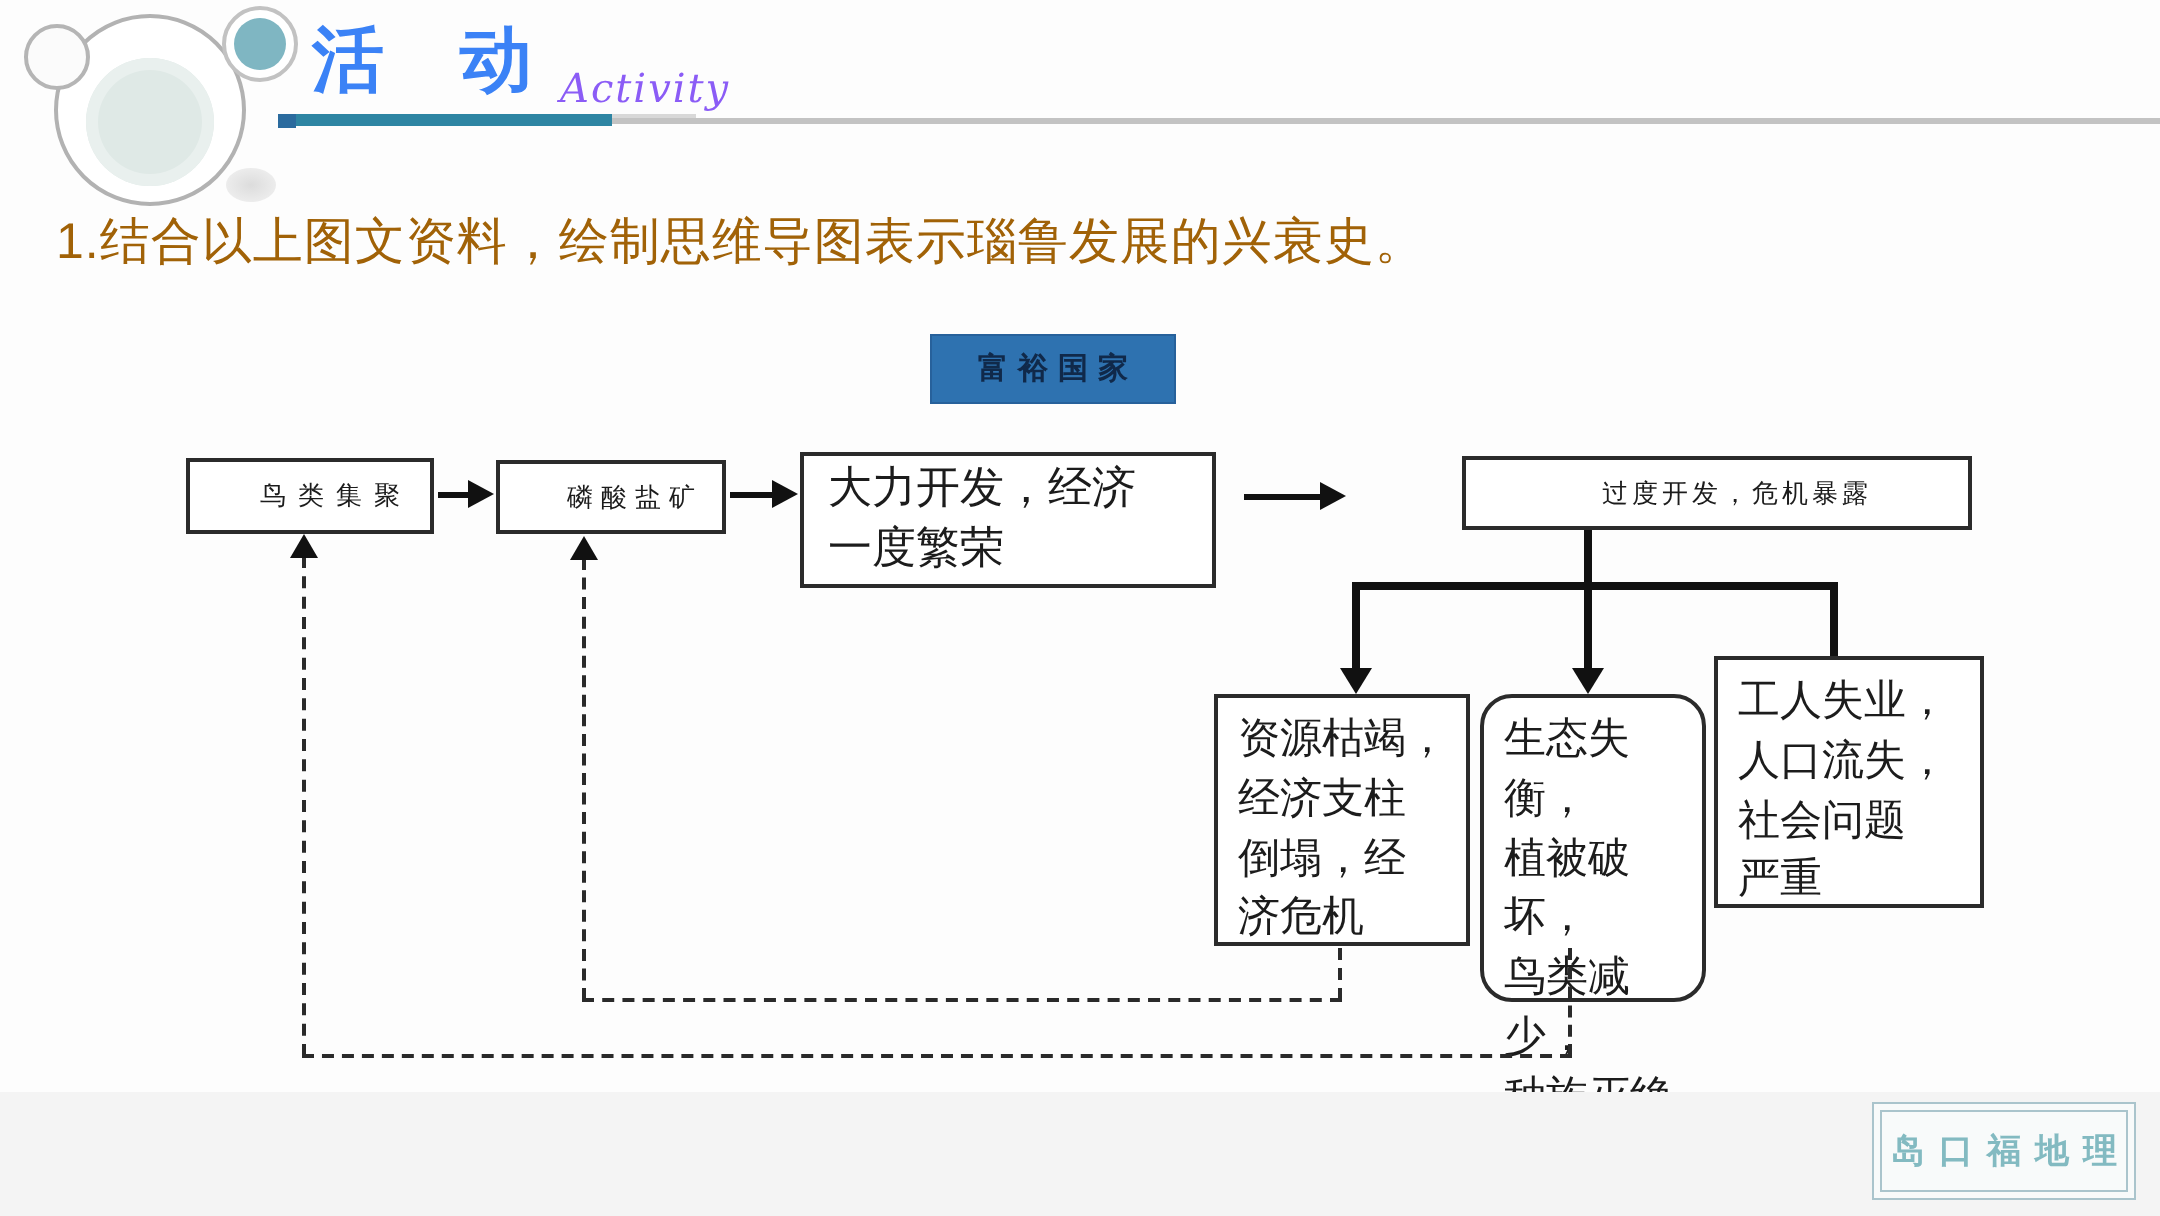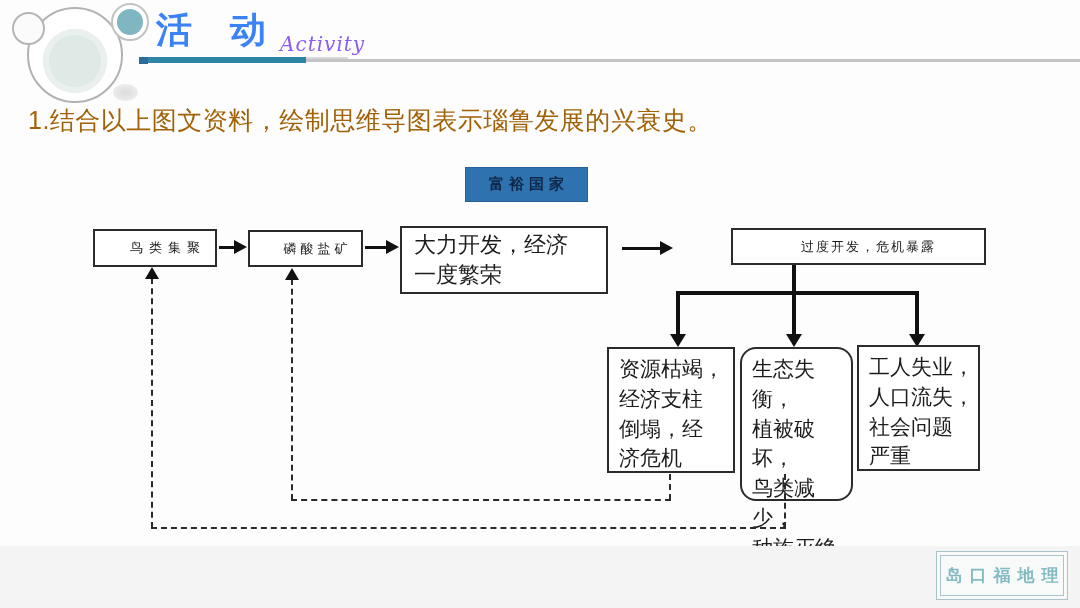--- a/index.html
+++ b/index.html
@@ -42,21 +42,21 @@
           align-items:center; justify-content:center; font-size:13px;padding-left:20px; }
   .node-birds     { left:93px;  top:229px; width:124px; height:38px; letter-spacing:6px; text-indent:6px; }
   .node-phosphate { left:248px; top:230px; width:115px; height:37px; letter-spacing:4px; text-indent:4px; }
   .node-develop   { left:400px; top:226px; width:208px; height:68px; justify-content:flex-start;
                     padding:20px 12px; white-space:pre-line; font-size:22px; line-height:1.35; text-align:left; }
   .node-over      { left:688px; top:228px; width:255px; height:37px; letter-spacing:2px;margin-left:43px; }
   .cons { align-items:flex-start; justify-content:flex-start; padding:6px 4px 4px 10px;
           white-space:pre-line; font-size:21px; line-height:1.42; text-align:left; }
   .node-econ   { left:607px; top:347px; width:128px; height:126px; }
   .node-eco    { left:740px; top:347px; width:113px; height:154px;border-radius:16px; }
-  .node-social { left:857px; top:345px; width:123px; height:126px; }
+  .node-social { left:857px; top:328px; width:135px; height:126px; }
 
   
   .shaft-h { position:absolute; height:3px; background:#111; }
   .head-r  { position:absolute; width:0; height:0; border-top:7px solid transparent;
              border-bottom:7px solid transparent; border-left:13px solid #111; }
   .vline { position:absolute; width:4px; background:#111; }
   .hline { position:absolute; height:4px; background:#111; }
   .head-d { position:absolute; width:0; height:0; border-left:8px solid transparent;
             border-right:8px solid transparent; border-top:13px solid #111; }
 

